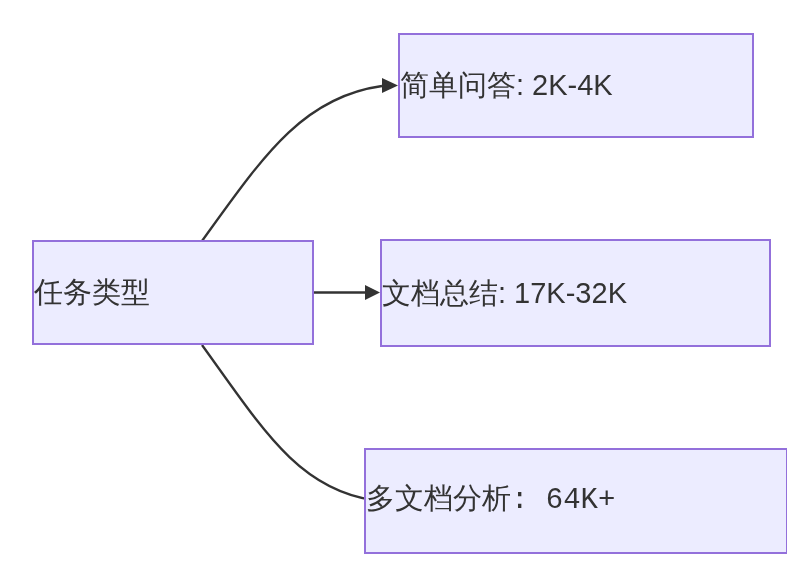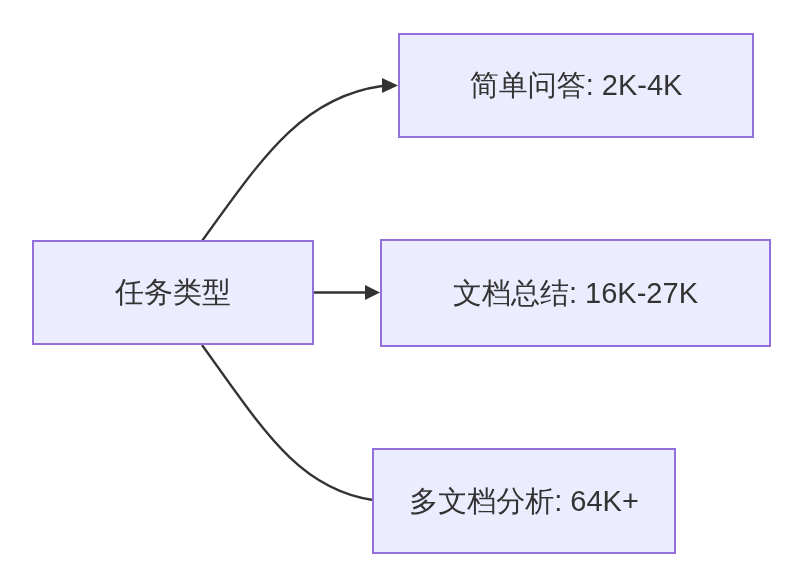--- a/index.html
+++ b/index.html
@@ -34,31 +34,30 @@
   .edges polygon {
     fill: var(--edge);
     stroke: none;
   }
   .node {
     position: absolute;
     background: var(--node-fill);
     border: 2px solid var(--node-border);
     display: flex;
     align-items: center;
-    justify-content: center;
     color: var(--text);
     font-size: 29px;
     line-height: 1.2;
     white-space: nowrap;
     text-align: center;
   }
   .node-root  { left: 32px;  top: 240px; width: 282px; height: 105px; }
   .node-qa    { left: 398px; top: 33px;  width: 356px; height: 105px; }
   .node-doc   { left: 380px; top: 239px; width: 391px; height: 108px; }
-  .node-multi { left: 372px; top: 448px; width: 304px; height: 106px; }
+  .node-multi { left: 364px; top: 448px; width: 424px; height: 106px; font-family: Liberation Mono, monospace; }
 </style>
 </head>
 <body>
 
 <div class="canvas">
 
   <svg class="edges" viewBox="0 0 787 572" xmlns="http://www.w3.org/2000/svg" aria-hidden="true">
 
     <g>
       <path d="M 202 241 C 262 158, 302 97, 382 86"></path>
@@ -78,20 +77,20 @@
 
   <div class="node node-root">
     <span>任务类型</span>
   </div>
 
   <div class="node node-qa">
     <span>简单问答: 2K-4K</span>
   </div>
 
   <div class="node node-doc">
-    <span>文档总结: 16K-27K</span>
+    <span>文档总结: 17K-32K</span>
   </div>
 
   <div class="node node-multi">
     <span>多文档分析: 64K+</span>
   </div>
 
 </div>
 
 </body></html>

